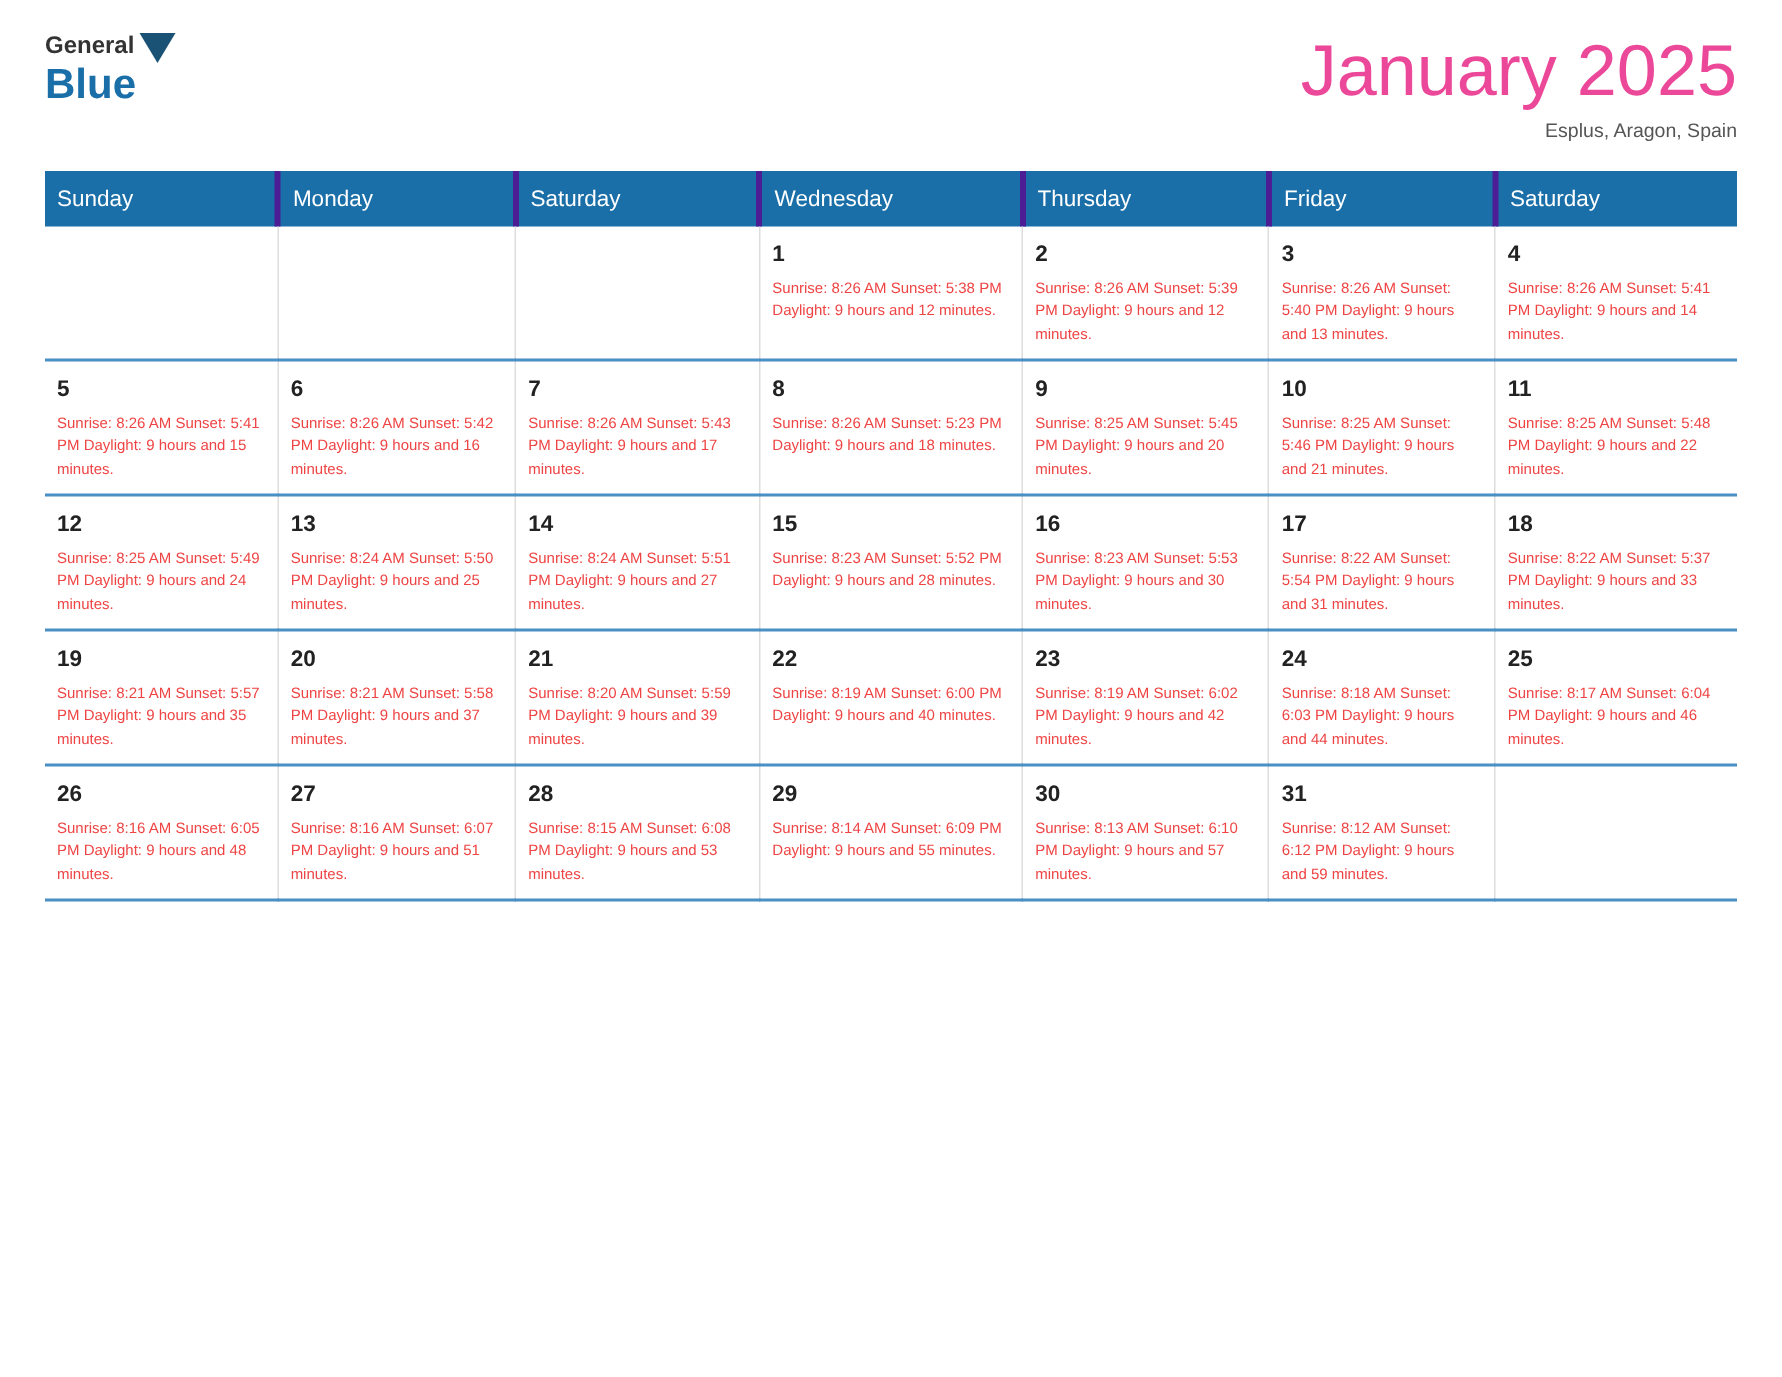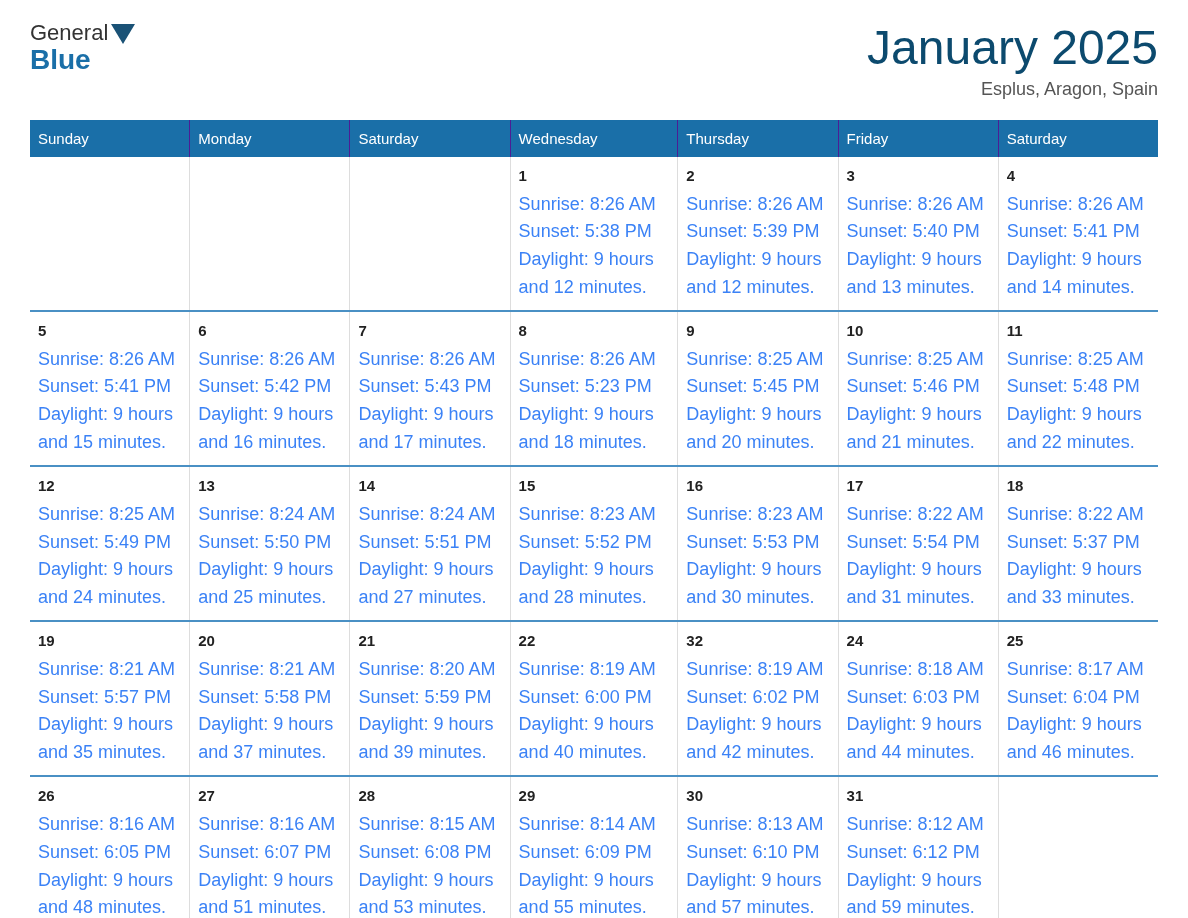--- a/index.html
+++ b/index.html
@@ -17,22 +17,22 @@
     }
     .logo {
       display: flex;
       flex-direction: column;
     }
     .logo-top {
       display: flex;
       align-items: center;
     }
     .logo-general {
-      font-size: 22px;
-      font-weight: normal;
+      font-size: 16px;
+      font-weight: bold;
       color: #333;
     }
     .logo-triangle {
       width: 0;
       height: 0;
       border-left: 12px solid transparent;
       border-right: 12px solid transparent;
       border-top: 20px solid #1a5276;
       margin-left: 3px;
       margin-top: 2px;
@@ -42,39 +42,39 @@
       font-weight: bold;
       color: #1a6fa8;
       margin-top: -2px;
     }
     .title-block {
       text-align: right;
     }
     .main-title {
       font-size: 48px;
       font-weight: normal;
-      color: #0c4a6e;
+      color: #ec4899;
     }
     .subtitle {
-      font-size: 18px;
+      font-size: 13px;
       color: #555;
       margin-top: 4px;
     }
     table {
       width: 100%;
       border-collapse: collapse;
     }
     thead tr th {
       background-color: #1a6fa8;
       color: #fff;
       padding: 10px 8px;
       font-size: 15px;
       font-weight: normal;
       text-align: left;
-      border-right: 1px solid #4c1d95;
+      border-right: 4px solid #4c1d95;
     }
     thead tr th:last-child {
       border-right: none;
     }
     tbody tr {
       border-bottom: 2px solid #4a90c4;
     }
     tbody tr td {
       vertical-align: top;
       padding: 8px 8px;
@@ -86,22 +86,22 @@
     tbody tr td:last-child {
       border-right: none;
     }
     .day-number {
       font-size: 15px;
       font-weight: bold;
       color: #222;
       margin-bottom: 3px;
     }
     .day-info {
-      font-size: 18px;
-      color: #3b82f6;
+      font-size: 10px;
+      color: #ef4444;
       line-height: 1.55;
     }
   </style>
 </head>
 <body>
 
 <div class="header">
   <div class="logo">
     <div class="logo-top">
       <span class="logo-general">General</span>
@@ -286,21 +286,21 @@
 and 39 minutes.</div>
         </td>
         <td>
           <div class="day-number">22</div>
           <div class="day-info">Sunrise: 8:19 AM
 Sunset: 6:00 PM
 Daylight: 9 hours
 and 40 minutes.</div>
         </td>
         <td>
-          <div class="day-number">32</div>
+          <div class="day-number">23</div>
           <div class="day-info">Sunrise: 8:19 AM
 Sunset: 6:02 PM
 Daylight: 9 hours
 and 42 minutes.</div>
         </td>
         <td>
           <div class="day-number">24</div>
           <div class="day-info">Sunrise: 8:18 AM
 Sunset: 6:03 PM
 Daylight: 9 hours

